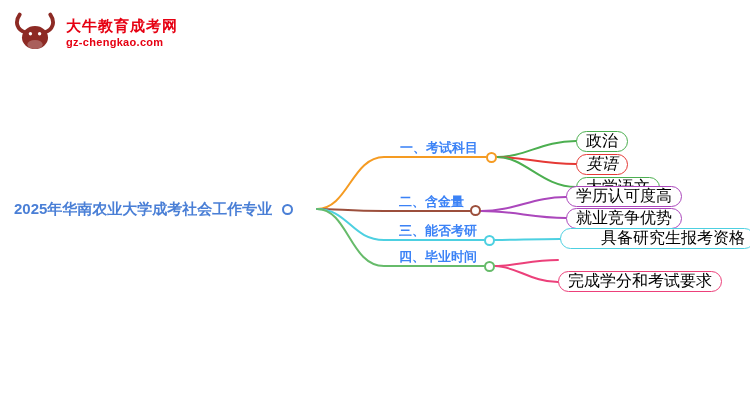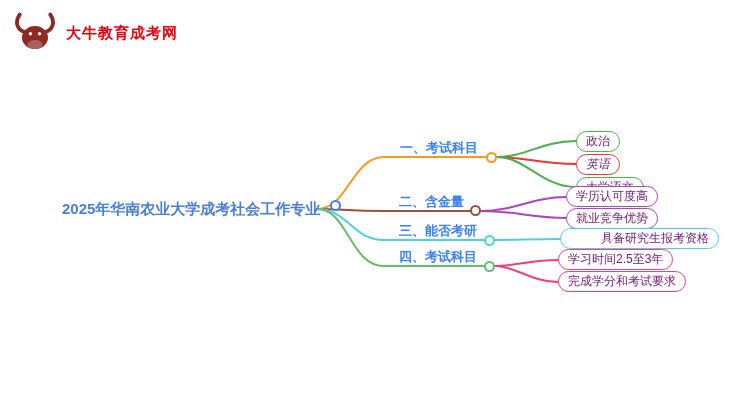--- a/index.html
+++ b/index.html
@@ -9,29 +9,29 @@
   }
   
   .logo{position:absolute;left:12px;top:12px;display:flex;align-items:center;gap:8px;}
   .logo-icon{width:46px;height:42px;flex:0 0 auto;}
   .logo-text{display:flex;flex-direction:column;line-height:1.15;}
   .logo-title{font-size:15px;font-weight:800;letter-spacing:1px;}
   .logo-domain{font-size:11px;font-weight:700;margin-top:2px;letter-spacing:0.3px;}
   
   .connectors{position:absolute;left:0;top:0;width:750px;height:410px;}
   .connectors path{fill:none;stroke-width:2;stroke-linecap:round;}
-  .root-node{position:absolute;left:14px;top:200px;height:18px;display:flex;gap:10px;margin-left:48px;}
+  .root-node{position:absolute;left:14px;top:200px;height:18px;display:flex;align-items:center;gap:10px;}
   .root-label{font-size:15px;font-weight:600;white-space:nowrap;}
   .node-circle{position:absolute;width:11px;height:11px;border-radius:50%;
     border:2px solid #999;background:#fff;box-sizing:border-box;}
   .root-node .node-circle{position:static;}
   .branch-label{position:absolute;font-size:13px;font-weight:700;color:#3b82f6;
     line-height:16px;white-space:nowrap;}
   .leaf{position:absolute;border:1.5px solid #bbb;border-radius:11px;padding:2px 9px 3px;
-    font-size:12px;line-height:14px;background:#fff;color:#701a75;white-space:nowrap;box-sizing:border-box;}
+    font-size:16px;line-height:14px;background:#fff;color:#000000;white-space:nowrap;box-sizing:border-box;}
   
   .b1-label{left:400px;top:140px;} .b1-circle{left:486px;top:152px;}
   .b2-label{left:399px;top:194px;} .b2-circle{left:470px;top:205px;}
   .b3-label{left:399px;top:223px;} .b3-circle{left:484px;top:235px;}
   .b4-label{left:399px;top:249px;} .b4-circle{left:484px;top:261px;}
   .b1c0{left:576px;top:131px;} .b1c1{left:576px;top:154px;font-style:italic;} .b1c2{left:576px;top:177px;}
   .b2c0{left:566px;top:186px;} .b2c1{left:566px;top:208px;}
   .b3c0{left:560px;top:228px;}
   .b4c0{left:558px;top:249px;} .b4c1{left:558px;top:271px;}
 </style>
@@ -60,20 +60,21 @@
     <svg class="logo-icon" viewBox="0 0 60 54" style="color: rgb(141, 42, 36);">
       <path d="M10 3 C3 13 7 23 17 26" fill="none" stroke="currentColor" stroke-width="5" stroke-linecap="round"></path>
       <path d="M50 3 C57 13 53 23 43 26" fill="none" stroke="currentColor" stroke-width="5" stroke-linecap="round"></path>
       <ellipse cx="30" cy="33" rx="17" ry="15" fill="currentColor"></ellipse>
       <ellipse cx="30" cy="42" rx="10" ry="6" fill="#ffffff" opacity="0.25"></ellipse>
       <circle cx="24" cy="28" r="2.2" fill="#ffffff"></circle>
       <circle cx="36" cy="28" r="2.2" fill="#ffffff"></circle>
     </svg>
     <div class="logo-text">
       <span class="logo-title" style="color: rgb(230, 0, 18);">大牛教育成考网</span>
+      <span class="logo-domain" style="color: rgb(230, 0, 18);">gz-chengkao.com</span>
     </div>
   </div>
 
   <div class="root-node">
     <span class="root-label" style="color: rgb(74, 127, 214);">2025年华南农业大学成考社会工作专业</span>
     <span class="node-circle" style="border-color: rgb(74, 127, 214);"></span>
   </div>
 
   <span class="branch-label b1-label">一、考试科目</span>
   <span class="node-circle b1-circle" style="border-color: rgb(245, 155, 34);"></span>
@@ -83,18 +84,17 @@
 
   <span class="branch-label b2-label">二、含金量</span>
   <span class="node-circle b2-circle" style="border-color: rgb(156, 79, 60);"></span>
   <span class="leaf b2c1" style="border-color: rgb(171, 71, 188);">就业竞争优势</span>
   <span class="leaf b2c0" style="border-color: rgb(171, 71, 188);">学历认可度高</span>
 
   <span class="branch-label b3-label">三、能否考研</span>
   <span class="node-circle b3-circle" style="border-color: rgb(77, 208, 225);"></span>
   <span class="leaf b3c0" style="border-color: rgb(77, 208, 225); padding-left: 40px;">具备研究生报考资格</span>
 
-  <span class="branch-label b4-label">四、考试科目</span>
+  <span class="branch-label b4-label">四、毕业时间</span>
   <span class="node-circle b4-circle" style="border-color: rgb(102, 187, 106);"></span>
-  <span class="leaf b4c0" style="border-color: rgb(236, 64, 122);">学习时间2.5至3年</span>
   <span class="leaf b4c1" style="border-color: rgb(236, 64, 122);">完成学分和考试要求</span>
 
 </div>
 
 </body></html>

